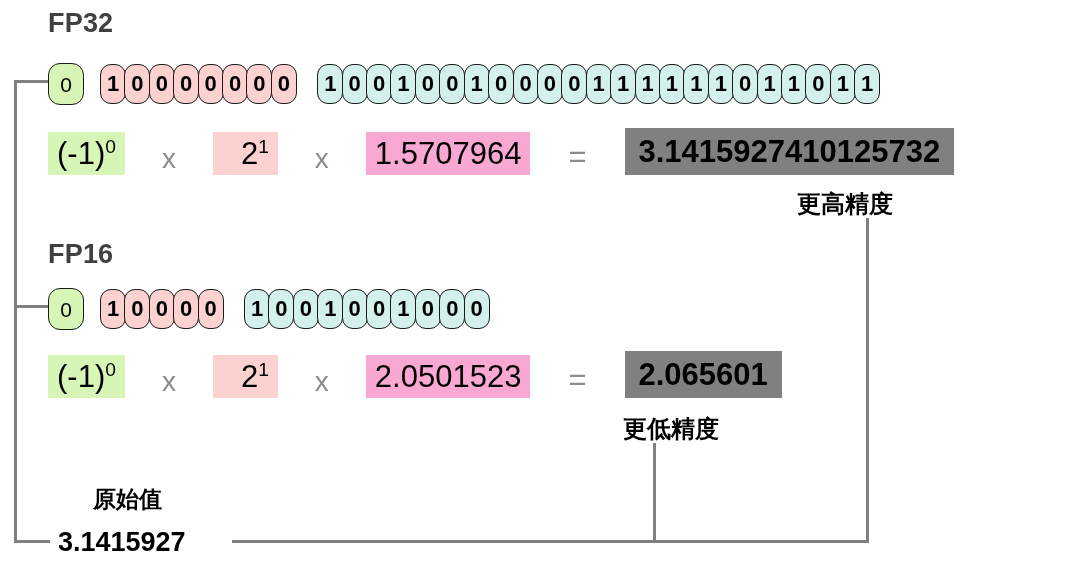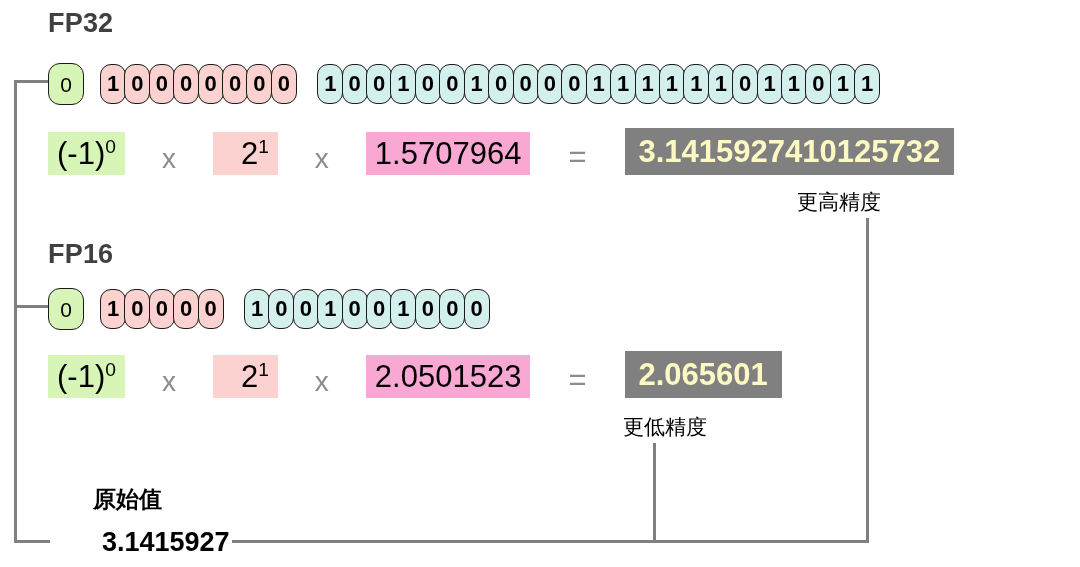--- a/index.html
+++ b/index.html
@@ -39,31 +39,31 @@
 
   
   .eqrow{position:absolute;display:flex;align-items:flex-end;white-space:nowrap;gap:28px;}
   .eq-seg{font-size:31px;line-height:1;padding:6px 9px;display:inline-block;}
   .eq-sign{background:#d6f5b6;}
   .eq-exp{background:#fbd2d0;padding-left:28px;}
   .eq-man{background:#f9a8d4;}
   .eq-op{color:#8c8c8c;font-size:28px;padding:0 9px;}
   .eq-eqs{color:#8c8c8c;font-size:31px;padding:0 10px;}
   .eq-result{
-    background:#808080;color:#fef9c3;font-weight:bold;font-size:31px;
+    background:#808080;color:#000000;font-weight:bold;font-size:31px;
     line-height:1;padding:8px 14px;display:inline-block;
   }
   sup{font-size:.62em;vertical-align:super;line-height:0;}
 
   
   .anno{
-    position:absolute;font-size:21px;font-weight:normal;color:#000;white-space:nowrap;
+    position:absolute;font-size:24px;font-weight:bold;color:#000;white-space:nowrap;
   }
   .orig-label{position:absolute;font-size:23px;font-weight:bold;white-space:nowrap;}
-  .orig-value{position:absolute;font-size:27px;font-weight:bold;white-space:nowrap;margin-left:44px;}
+  .orig-value{position:absolute;font-size:27px;font-weight:bold;white-space:nowrap;}
 </style>
 </head>
 <body>
 
 <div id="stage">
 
   <div class="line vline" style="left:14px; top:80px; height:463px;"></div>
   <div class="line hline" style="left:14px; top:80px; width:36px;"></div>
   <div class="line hline" style="left:14px; top:305px; width:36px;"></div>
   <div class="line hline" style="left:14px; top:540px; width:36px;"></div>

